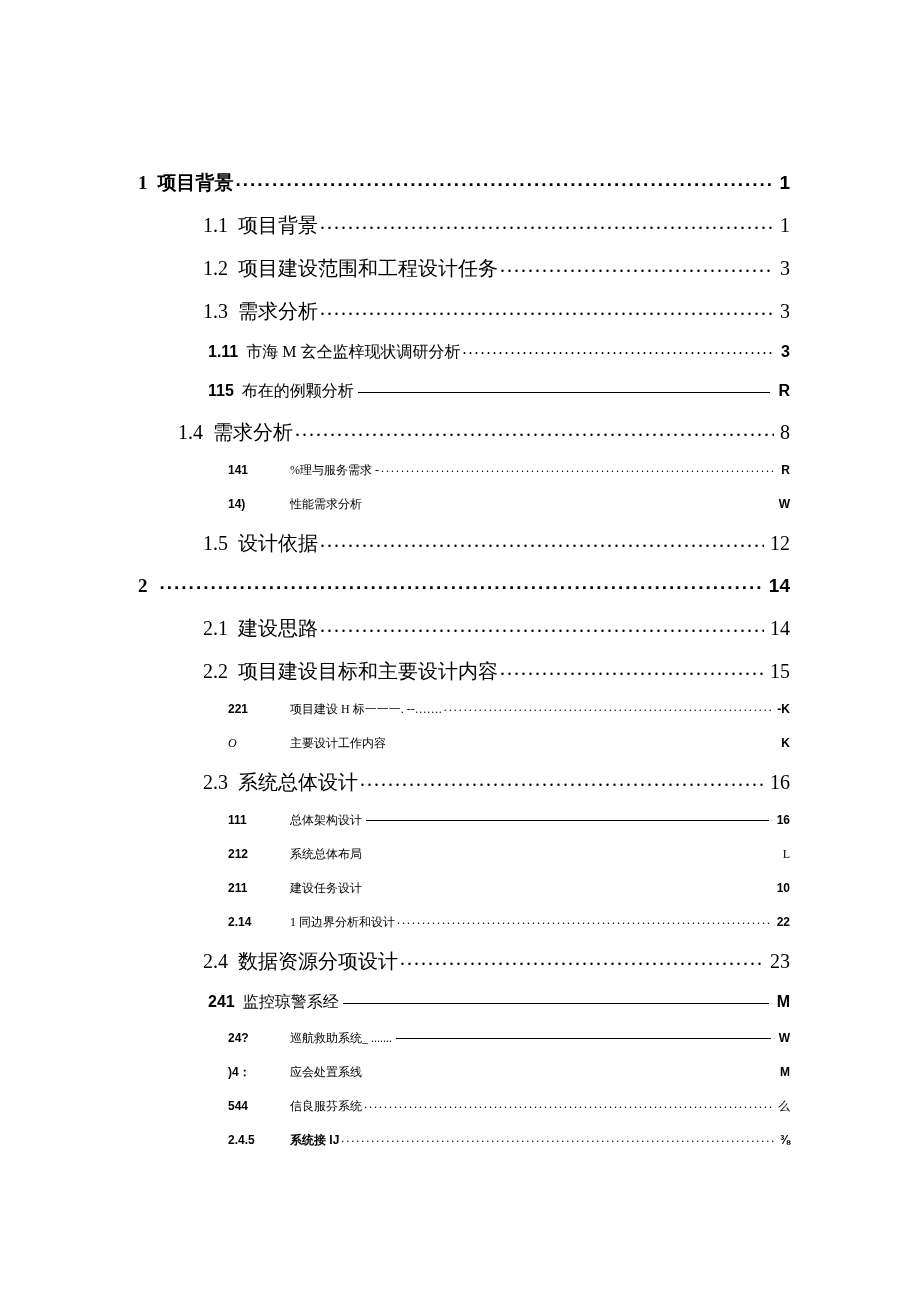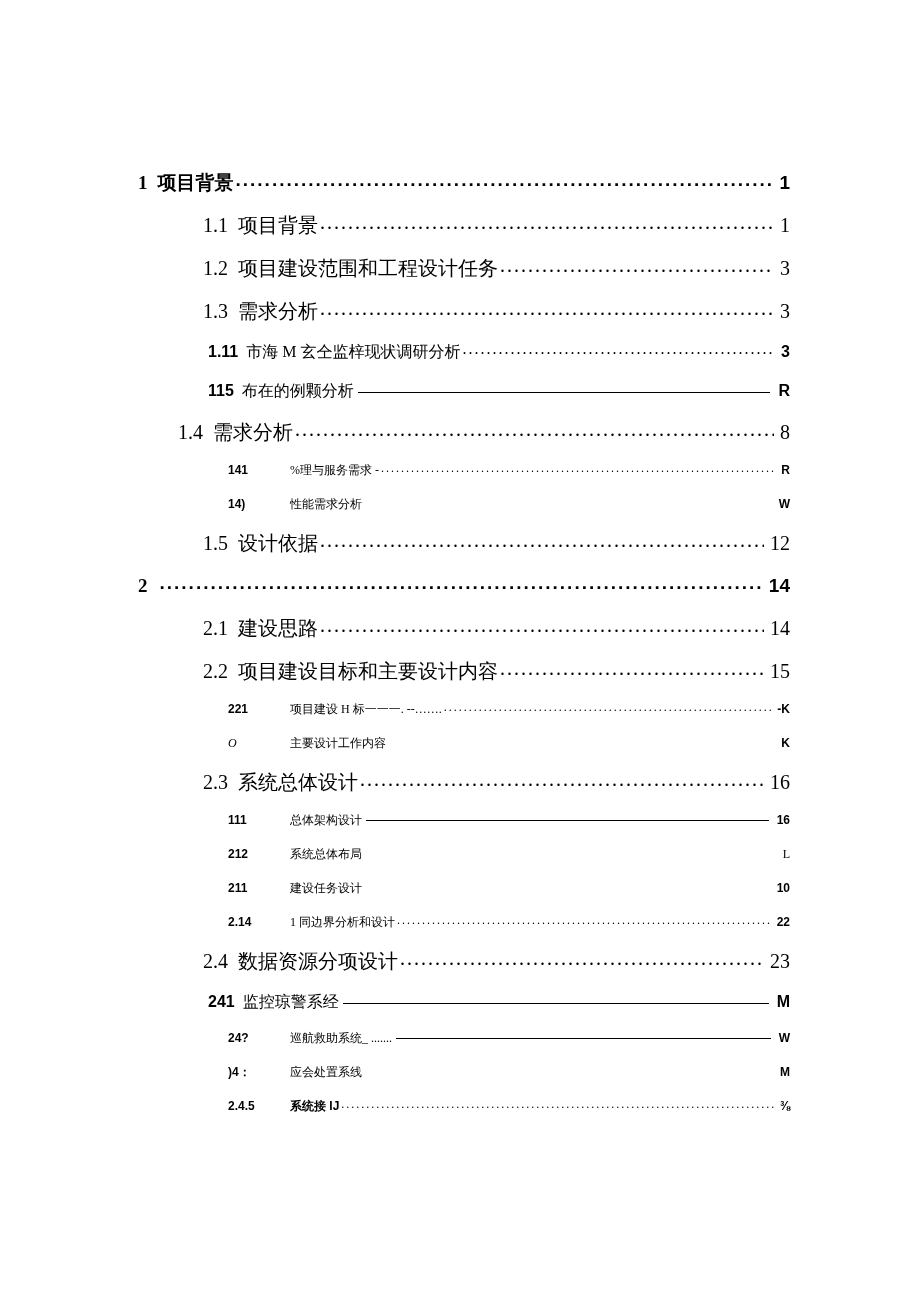--- a/index.html
+++ b/index.html
@@ -246,20 +246,26 @@
         <span class="toc-title">巡航救助系统_ .......</span>
         <span class="toc-leader line"></span>
         <span class="toc-page">W</span>
       </div>
       <div class="toc-row lvl-3b">
         <span class="toc-num">)4：</span>
         <span class="toc-title">应会处置系线</span>
         <span class="toc-leader "></span>
         <span class="toc-page">M</span>
       </div>
+      <div class="toc-row lvl-3b page-serif">
+        <span class="toc-num">544</span>
+        <span class="toc-title">信良服芬系统</span>
+        <span class="toc-leader dots"></span>
+        <span class="toc-page">么</span>
+      </div>
       <div class="toc-row lvl-3b">
         <span class="toc-num">2.4.5</span>
         <span class="toc-title sys-acc">系统接 IJ</span>
         <span class="toc-leader dots"></span>
         <span class="toc-page">⅜</span>
       </div>
     </div>
 </div>
 
 </body></html>

